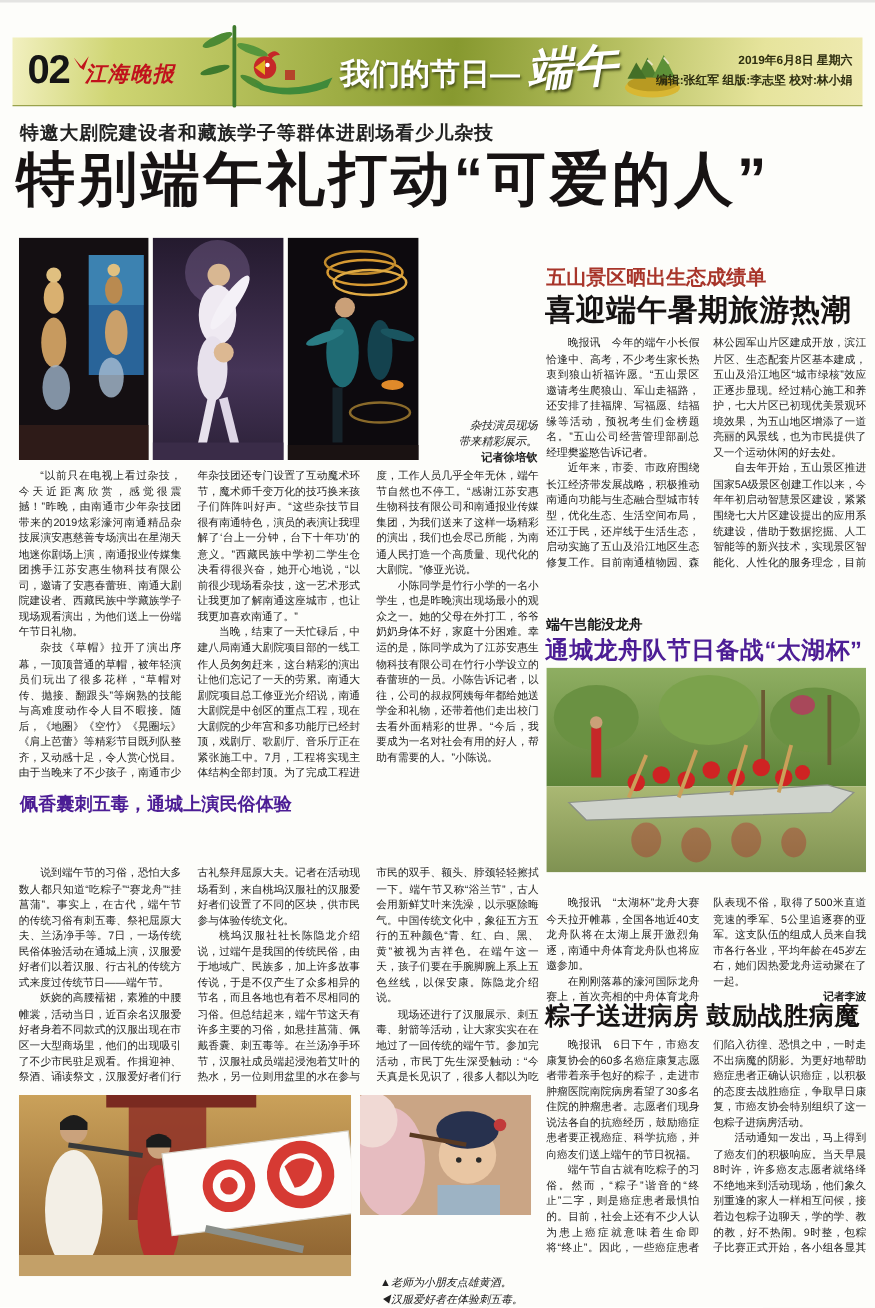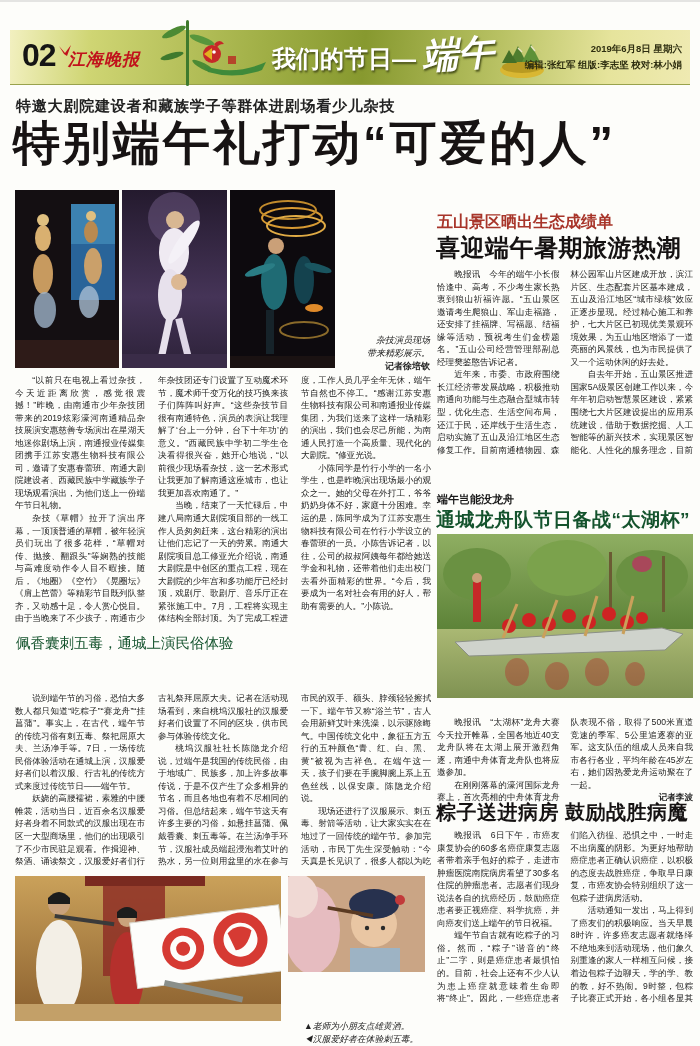--- a/index.html
+++ b/index.html
@@ -30,35 +30,35 @@
   .photo-row{left:15px;top:190px;width:325px;height:178px;display:flex;gap:3px;}
   .photo-row > div{height:178px;overflow:hidden;}
   .lead-caption{left:330px;top:334px;width:100px;text-align:right;
     font-family:"Liberation Serif",serif;font-style:italic;font-size:9px;line-height:1.45;color:#222;}
   .lead-caption .byline{font-style:normal;font-weight:bold;}
   .body-text{font-size:8.6px;line-height:1.46;text-align:justify;color:#1d1d1d;overflow:hidden;}
   .body-text p{margin:0;text-indent:2em;}
   .byline-line{text-align:right;font-weight:bold;text-indent:0 !important;}
   #lead-body{left:15px;top:374px;width:416px;height:254px;column-count:3;column-gap:13px;}
   
-  .folk-kicker{left:16px;top:634px;font-size:14.5px;font-weight:normal;color:#14532d;white-space:nowrap;}
+  .folk-kicker{left:16px;top:634px;font-size:14.5px;font-weight:bold;color:#4c1d95;white-space:nowrap;}
   .folk-headline{left:14px;top:650px;font-family:"Liberation Serif",serif;font-size:28px;
     font-weight:bold;color:#141414;letter-spacing:1px;white-space:nowrap;}
   #folk-body{left:15px;top:692px;width:416px;height:178px;column-count:3;column-gap:13px;}
   .hanfu-photo{left:15px;top:876px;width:266px;height:145px;overflow:hidden;}
   .facepaint-photo{left:288px;top:876px;width:137px;height:96px;overflow:hidden;}
   .folk-captions{left:304px;top:979px;width:140px;font-family:Liberation Sans, sans-serif;
     font-style:italic;font-size:8.8px;line-height:1.5;color:#222;margin-top:41px;}
   .folk-captions .byline{font-style:normal;font-weight:bold;text-align:right;}
   
   .wushan-kicker{left:437px;top:212px;font-size:16px;font-weight:bold;color:#a8352a;white-space:nowrap;}
   .wushan-headline{left:436px;top:232px;font-size:24px;font-weight:900;color:#151212;letter-spacing:0.5px;white-space:nowrap;}
   #wushan-body{left:437px;top:268px;width:256px;height:200px;column-count:2;column-gap:11px;}
   .dragon-kicker{left:437px;top:492px;font-size:11px;font-weight:bold;color:#1a1a1a;white-space:nowrap;}
-  .dragon-headline{left:436px;top:507px;font-size:19px;font-weight:900;color:#14532d;letter-spacing:0.5px;white-space:nowrap;}
+  .dragon-headline{left:436px;top:507px;font-size:19px;font-weight:900;color:#4c1d95;letter-spacing:0.5px;white-space:nowrap;}
   .dragon-photo{left:437px;top:534px;width:256px;height:164px;overflow:hidden;}
   .dragon-caption{left:437px;top:701px;width:256px;text-align:center;
     font-family:"Liberation Serif",serif;font-style:italic;font-size:8.6px;color:#222;white-space:nowrap;}
   .dragon-caption b{font-style:normal;}
   #dragon-body{left:437px;top:716px;width:256px;height:88px;column-count:2;column-gap:11px;}
   .zongzi-headline{left:436px;top:799px;font-size:20px;font-weight:900;color:#151212;letter-spacing:0.5px;white-space:nowrap;}
   #zongzi-body{left:437px;top:829px;width:256px;height:186px;column-count:2;column-gap:11px;}
 </style>
 </head>
 <body>

